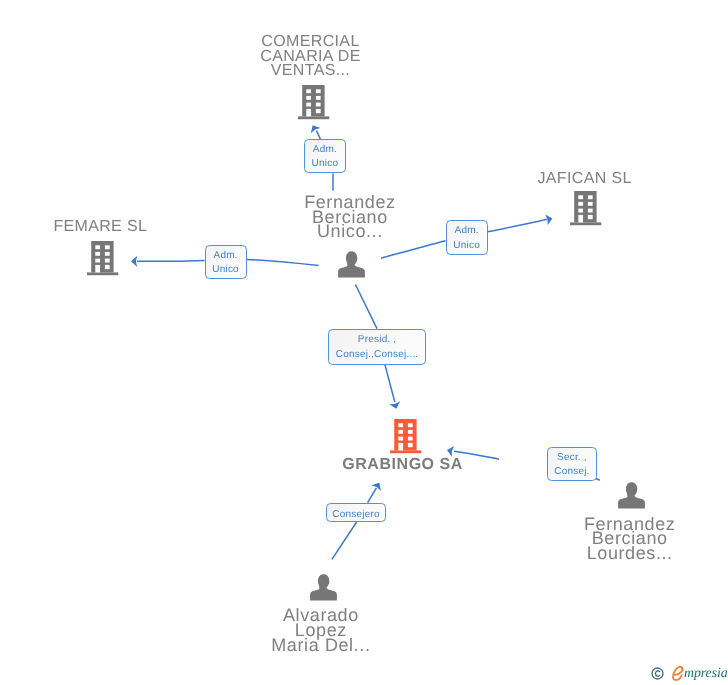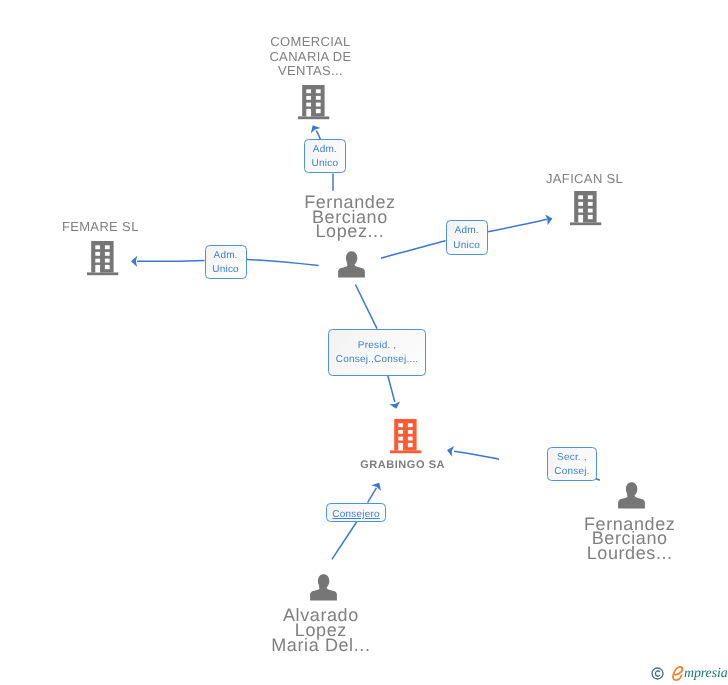--- a/index.html
+++ b/index.html
@@ -5,32 +5,32 @@
 <style>
   html,body{margin:0;padding:0;background:#ffffff;}
   body{width:728px;height:685px;position:relative;overflow:hidden;
        font-family:"Liberation Sans",sans-serif;
        -webkit-font-smoothing:antialiased;
        text-rendering:geometricPrecision;}
   #stage{position:absolute;left:0;top:0;width:728px;height:685px;background:#fff;}
   svg#edges{position:absolute;left:0;top:0;width:728px;height:685px;}
   .node-icon{position:absolute;}
   .node-label{position:absolute;text-align:center;color:#808080;
-              font-size:13px;line-height:14.7px;white-space:nowrap;
+              font-size:16px;line-height:14.7px;white-space:nowrap;
               letter-spacing:0.35px;width:300px;margin-left:-150px;}
-  .node-label.bold{font-weight:bold;color:#7d7d7d;font-size:11px;letter-spacing:0.55px;}
+  .node-label.bold{font-weight:bold;color:#7d7d7d;font-size:16px;letter-spacing:0.55px;}
   .node-label.person{font-size:18px;letter-spacing:0.6px;line-height:14.8px;}
   .node-label > div{white-space:nowrap;}
   .relbox{position:absolute;border:1.25px solid #4d92db;border-radius:4.5px;
           background:linear-gradient(135deg,#f2f2f3 0%,#f8f8f8 45%,#fdfdfd 100%);
           color:#3d80d2;font-size:10px;line-height:14.2px;letter-spacing:0.2px;
           text-align:center;box-sizing:border-box;
           display:flex;flex-direction:column;align-items:center;justify-content:center;
           padding-top:2px;}
-  .relbox.single{padding-top:5px;text-decoration:underline;}
+  .relbox.single{padding-top:5px;}
   .relbox span{display:block;white-space:nowrap;}
   .logo{position:absolute;left:649px;top:662px;height:22px;width:79px;}
   .logo-c{position:absolute;left:1.5px;top:5px;width:14px;height:14px;
           font-size:0;line-height:0;color:transparent;overflow:hidden;}
   .logo-c-art{position:absolute;left:1.5px;top:5px;}
   .logo-e{position:absolute;left:22px;top:4px;width:13.8px;height:15px;
           font-size:0;line-height:0;color:transparent;overflow:hidden;}
   .logo-e-art{position:absolute;left:22px;top:4px;width:13.8px;height:15px;}
   .logo-rest{position:absolute;left:35px;top:3.8px;font-size:13.8px;line-height:13.8px;
              color:#0f766e;font-style:italic;
@@ -141,21 +141,21 @@
       v5.5
       h-26.8
       v-5.5
       C0.1,19.8 0.3,19.0 1.1,18.2
       C2.1,17.2 3.7,16.7 6.0,16.2
       C8.7,15.6 10.2,14.8 9.2,13.4 z"></path>
   </svg></div>
     <div class="node-label person" style="left: 349.9px; top: 194.9px;">
       <div>Fernandez</div>
       <div>Berciano</div>
-      <div>Lopez...</div>
+      <div>Unico...</div>
     </div>
     <div class="node-icon" style="left: 389.8px; top: 418.9px;"><svg width="32" height="35" viewBox="0 0 32 35" xmlns="http://www.w3.org/2000/svg">
     <rect x="4.2" y="0" width="22.4" height="31.4" fill="#ff5a32"></rect>
     <rect x="0" y="31.4" width="31.3" height="2.8" fill="#ff5a32"></rect>
     <rect x="8.3" y="4.3" width="4.75" height="3.9" fill="#ffffff"></rect>
         <rect x="17.9" y="4.3" width="4.75" height="3.9" fill="#ffffff"></rect>
         <rect x="8.3" y="10.9" width="4.75" height="3.9" fill="#ffffff"></rect>
         <rect x="17.9" y="10.9" width="4.75" height="3.9" fill="#ffffff"></rect>
         <rect x="8.3" y="17.6" width="4.75" height="3.9" fill="#ffffff"></rect>
         <rect x="17.9" y="17.6" width="4.75" height="3.9" fill="#ffffff"></rect>
@@ -222,21 +222,21 @@
       <span>Unico</span>
     </div>
     <div class="relbox" style="left: 445.6px; top: 220.3px; width: 42.1px; height: 34.6px;">
       <span>Adm.</span>
       <span>Unico</span>
     </div>
     <div class="relbox" style="left: 204.6px; top: 245.3px; width: 42px; height: 33.6px;">
       <span>Adm.</span>
       <span>Unico</span>
     </div>
-    <div class="relbox" style="left: 328.2px; top: 328.6px; width: 97.8px; height: 47px; align-items: center;">
+    <div class="relbox" style="left: 328.2px; top: 328.6px; width: 97.8px; height: 36px; align-items: center;">
       <span>Presid. ,</span>
       <span>Consej.,Consej....</span>
     </div>
     <div class="relbox" style="left: 499.1px; top: 446.5px; width: 49.7px; height: 34.7px; margin-left: 48px;">
       <span>Secr. ,</span>
       <span>Consej.</span>
     </div>
     <div class="relbox single" style="left: 326.1px; top: 503.4px; width: 59.9px; height: 18.3px;">
       <span>Consejero</span>
     </div>

